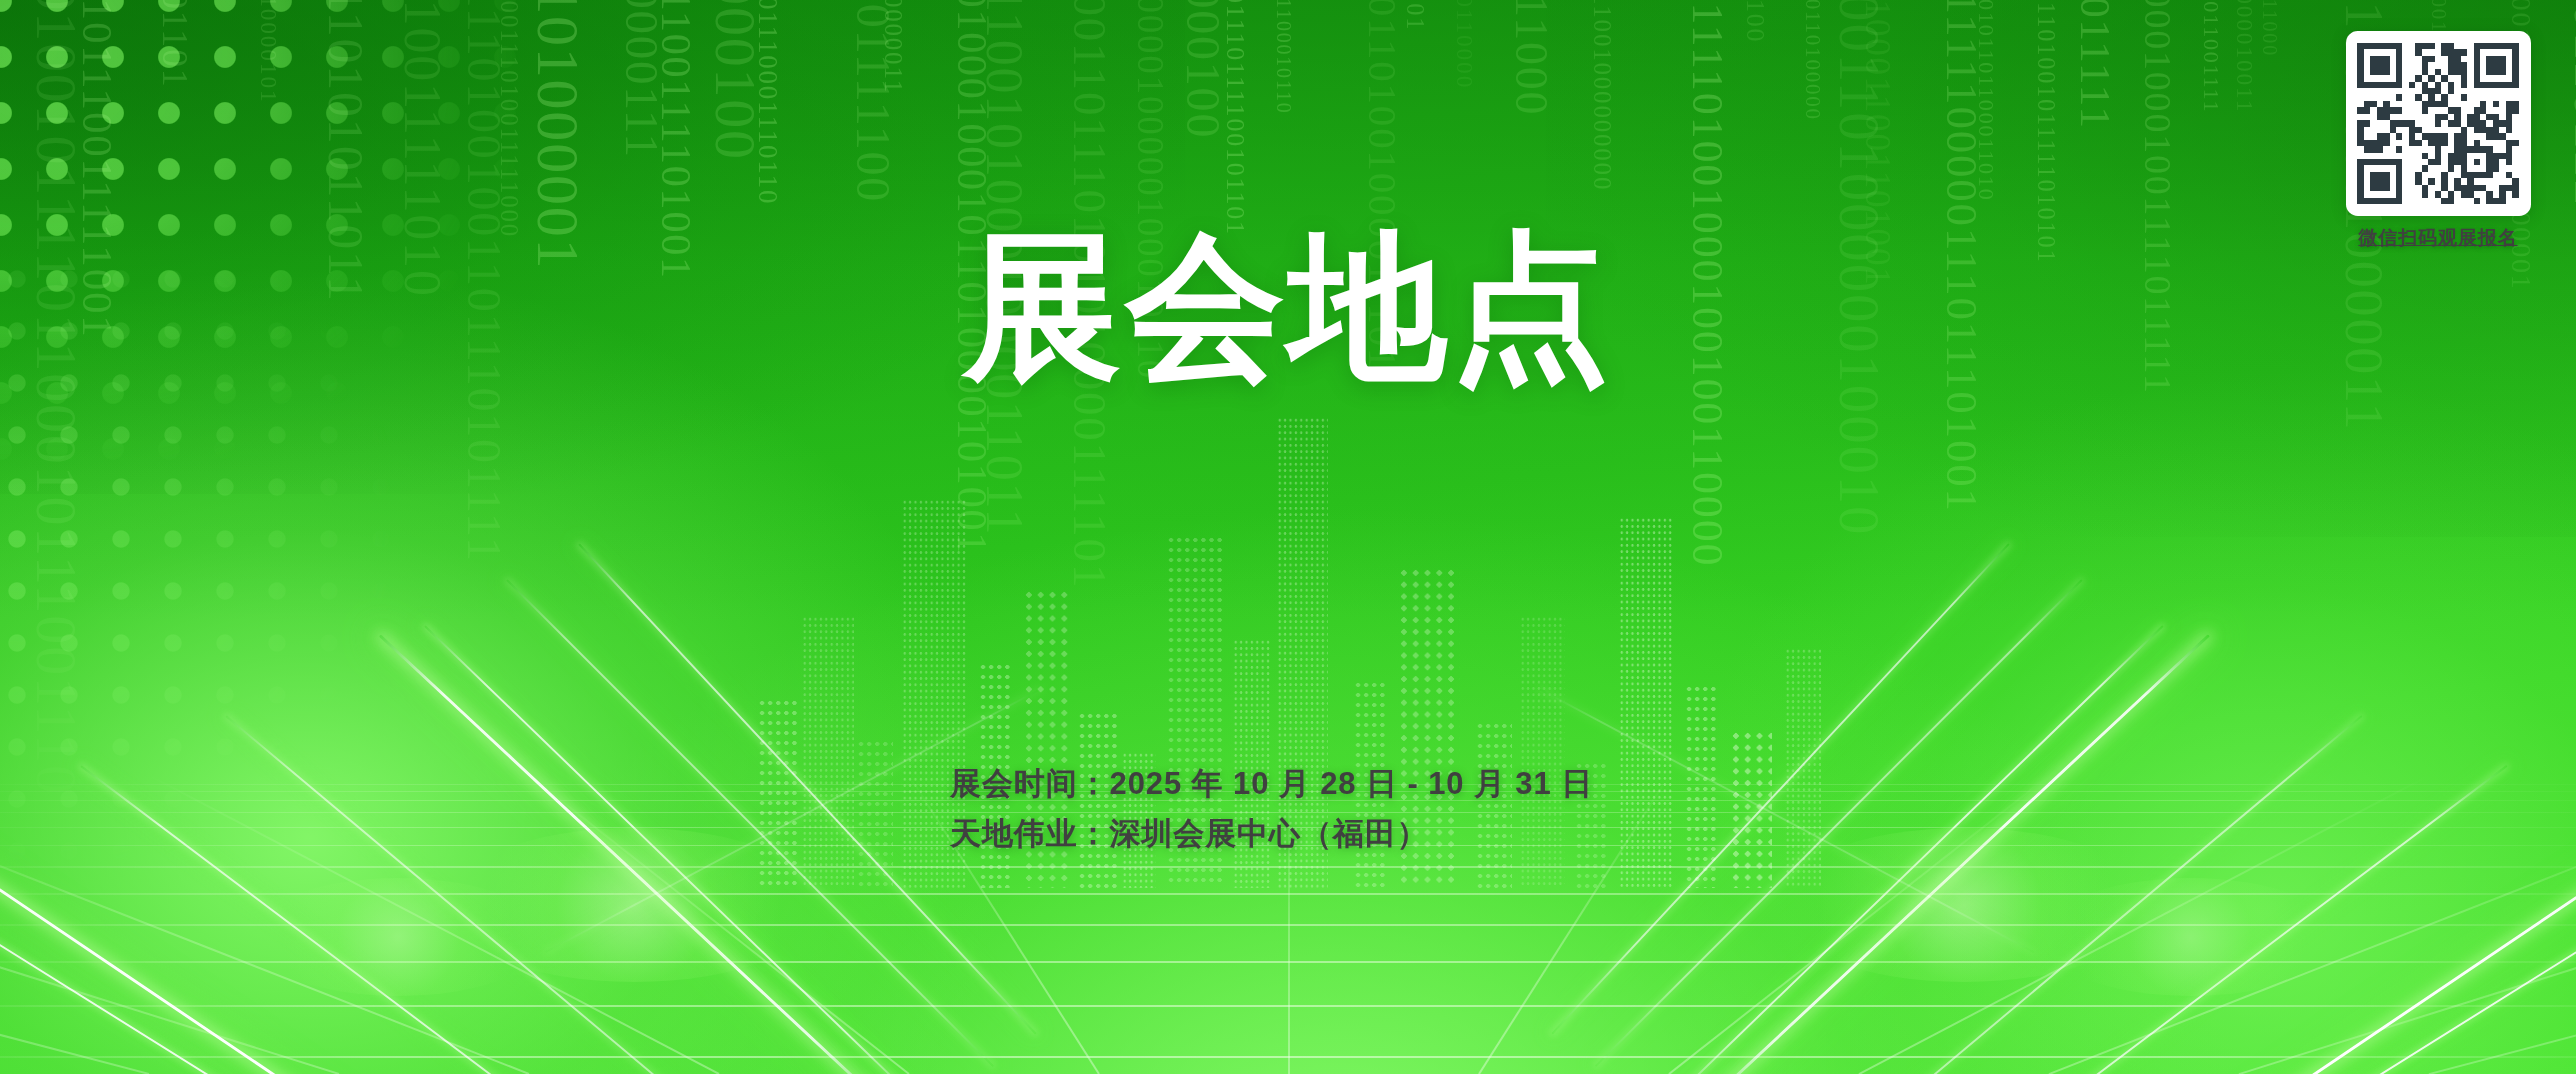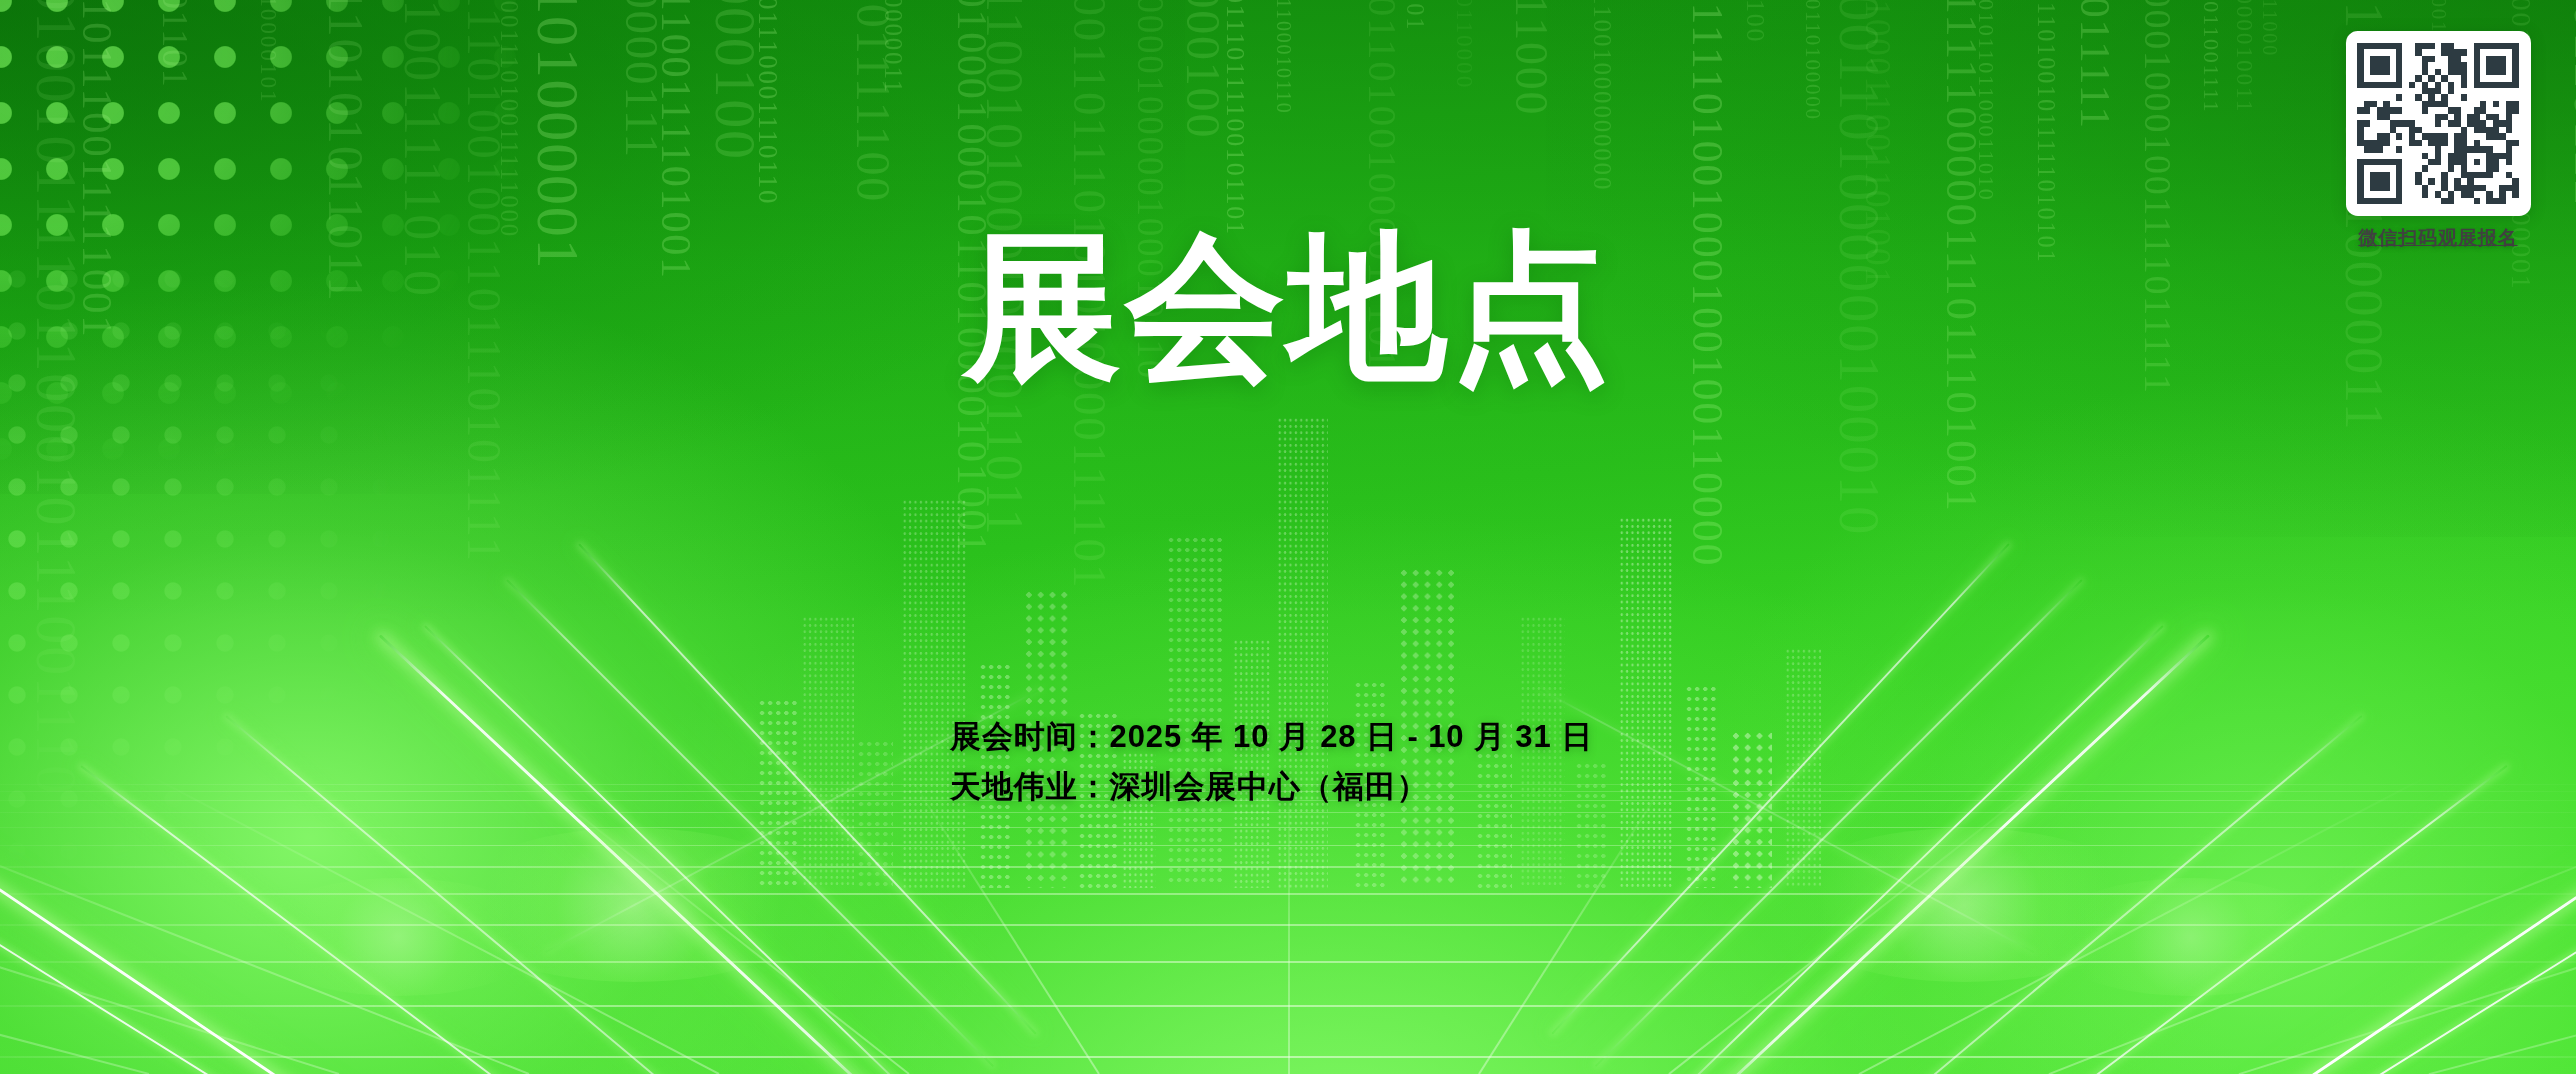--- a/index.html
+++ b/index.html
@@ -121,21 +121,21 @@
     text-shadow:0 5.4px 23.5px rgba(0,80,0,0.28);}
   .hl-en{margin-top:12.7px;font-size:67px;font-weight:bold;color:#fff;line-height:1;letter-spacing:-0.5px;white-space:nowrap;
     text-shadow:0 2.7px 14.5px rgba(0,80,0,0.30);}
 
   
   .expo-title{position:absolute;left:0;right:0;top:617px;text-align:center;
     font-size:56px;font-weight:bold;color:#fff;letter-spacing:2.7px;white-space:nowrap;
     text-shadow:0 3.6px 16.3px rgba(0,80,0,0.30);}
 
   
-  .info{position:absolute;left:950px;top:712px;color:#000000;}
+  .info{position:absolute;left:950px;top:759px;color:#404040;}
   .info-row{font-size:31px;font-weight:bold;line-height:1.62;letter-spacing:0.9px;white-space:nowrap;
     text-shadow:0 1.8px 9px rgba(0,70,0,0.34);}
   .info-label{display:inline-block;}
   .info-val{display:inline-block;}
 </style>
 </head>
 <body>
 
 <div class="banner">
 

